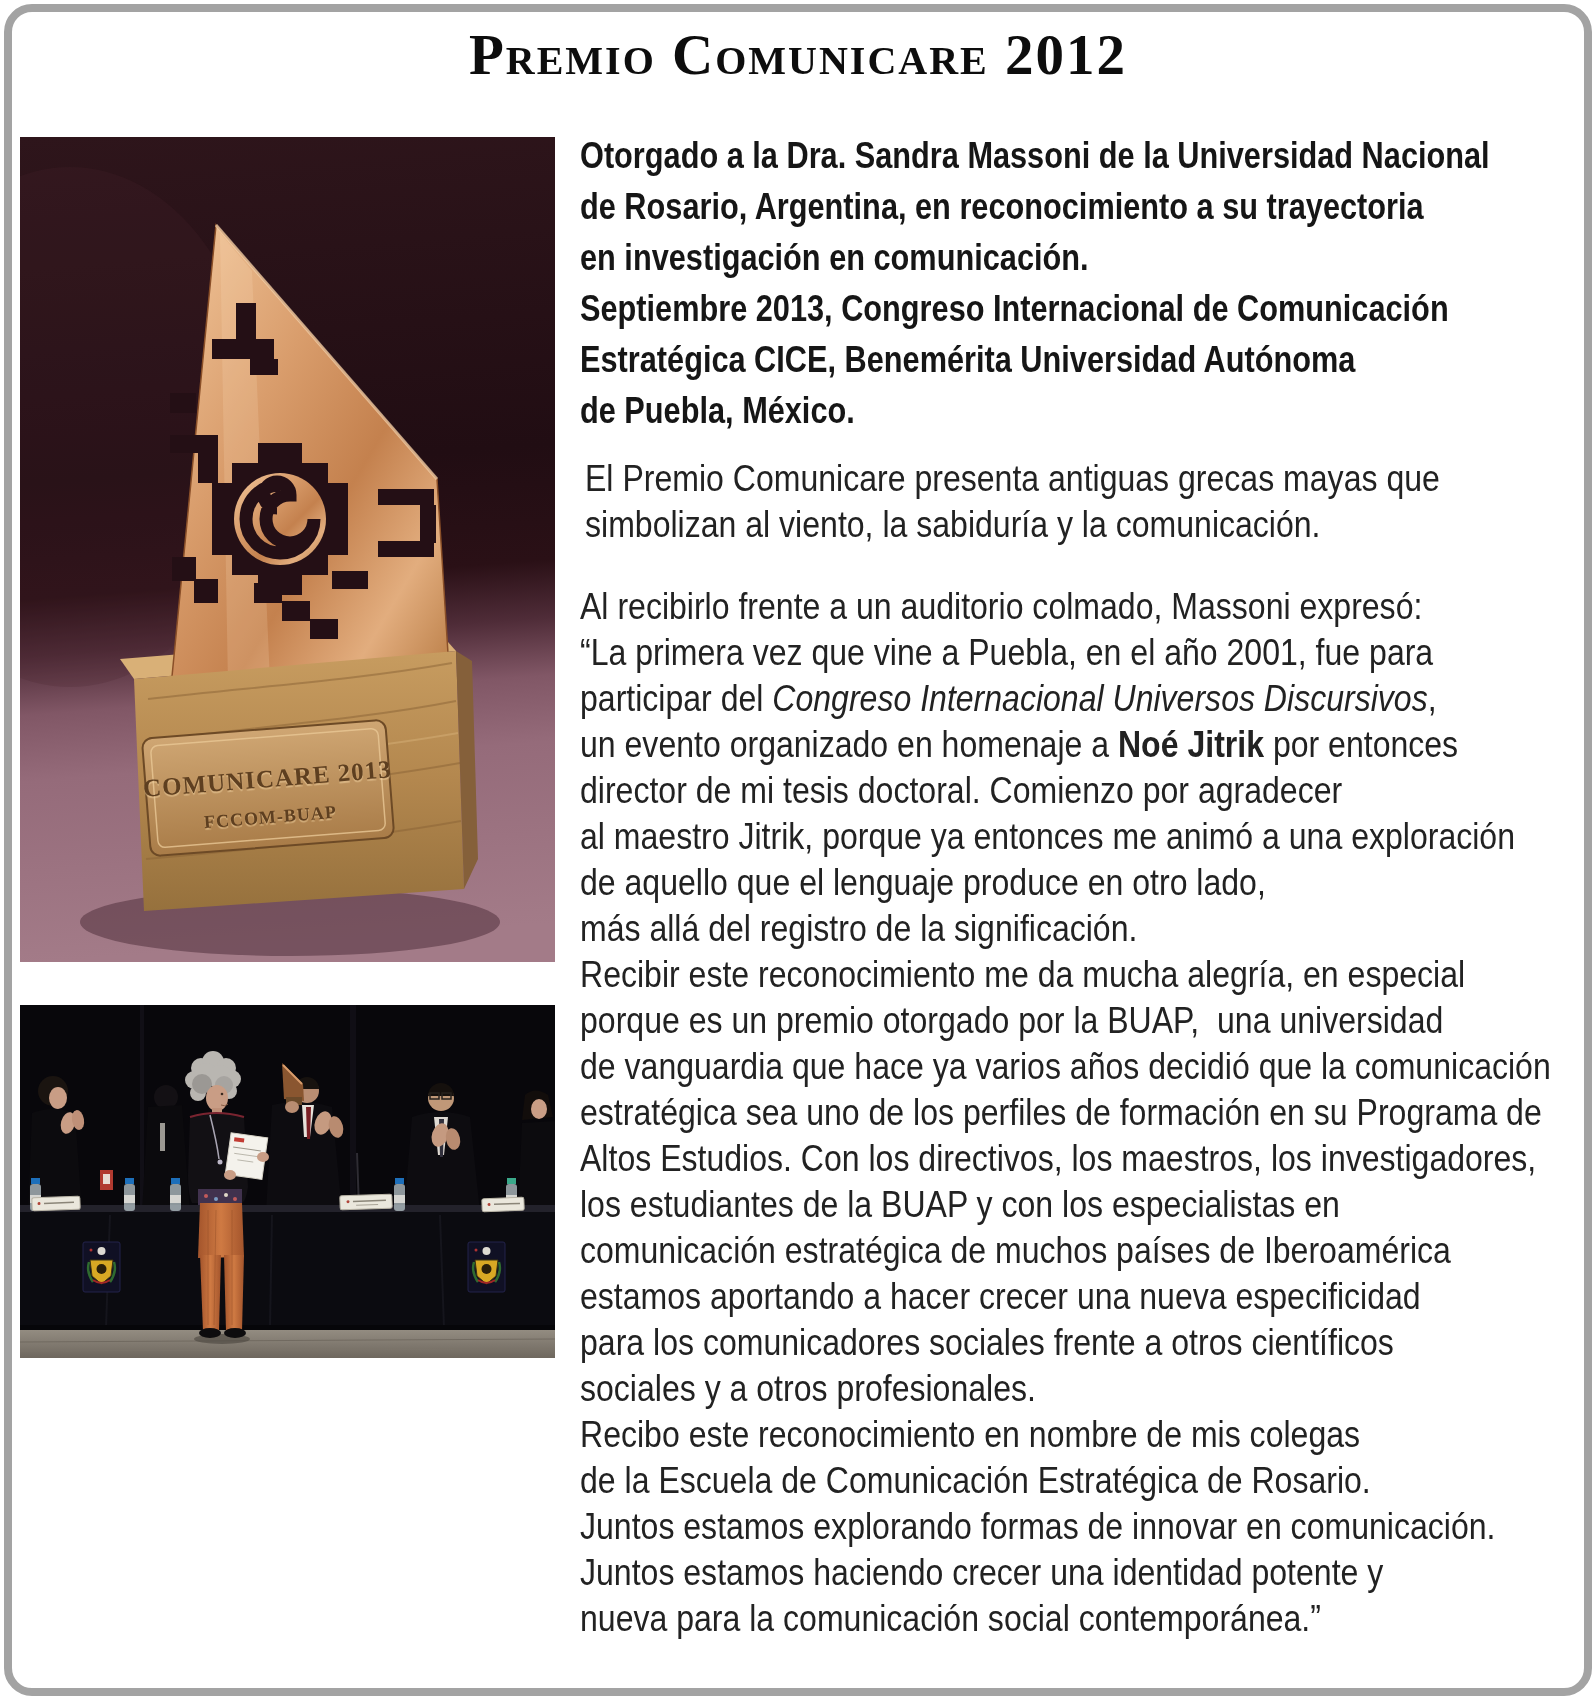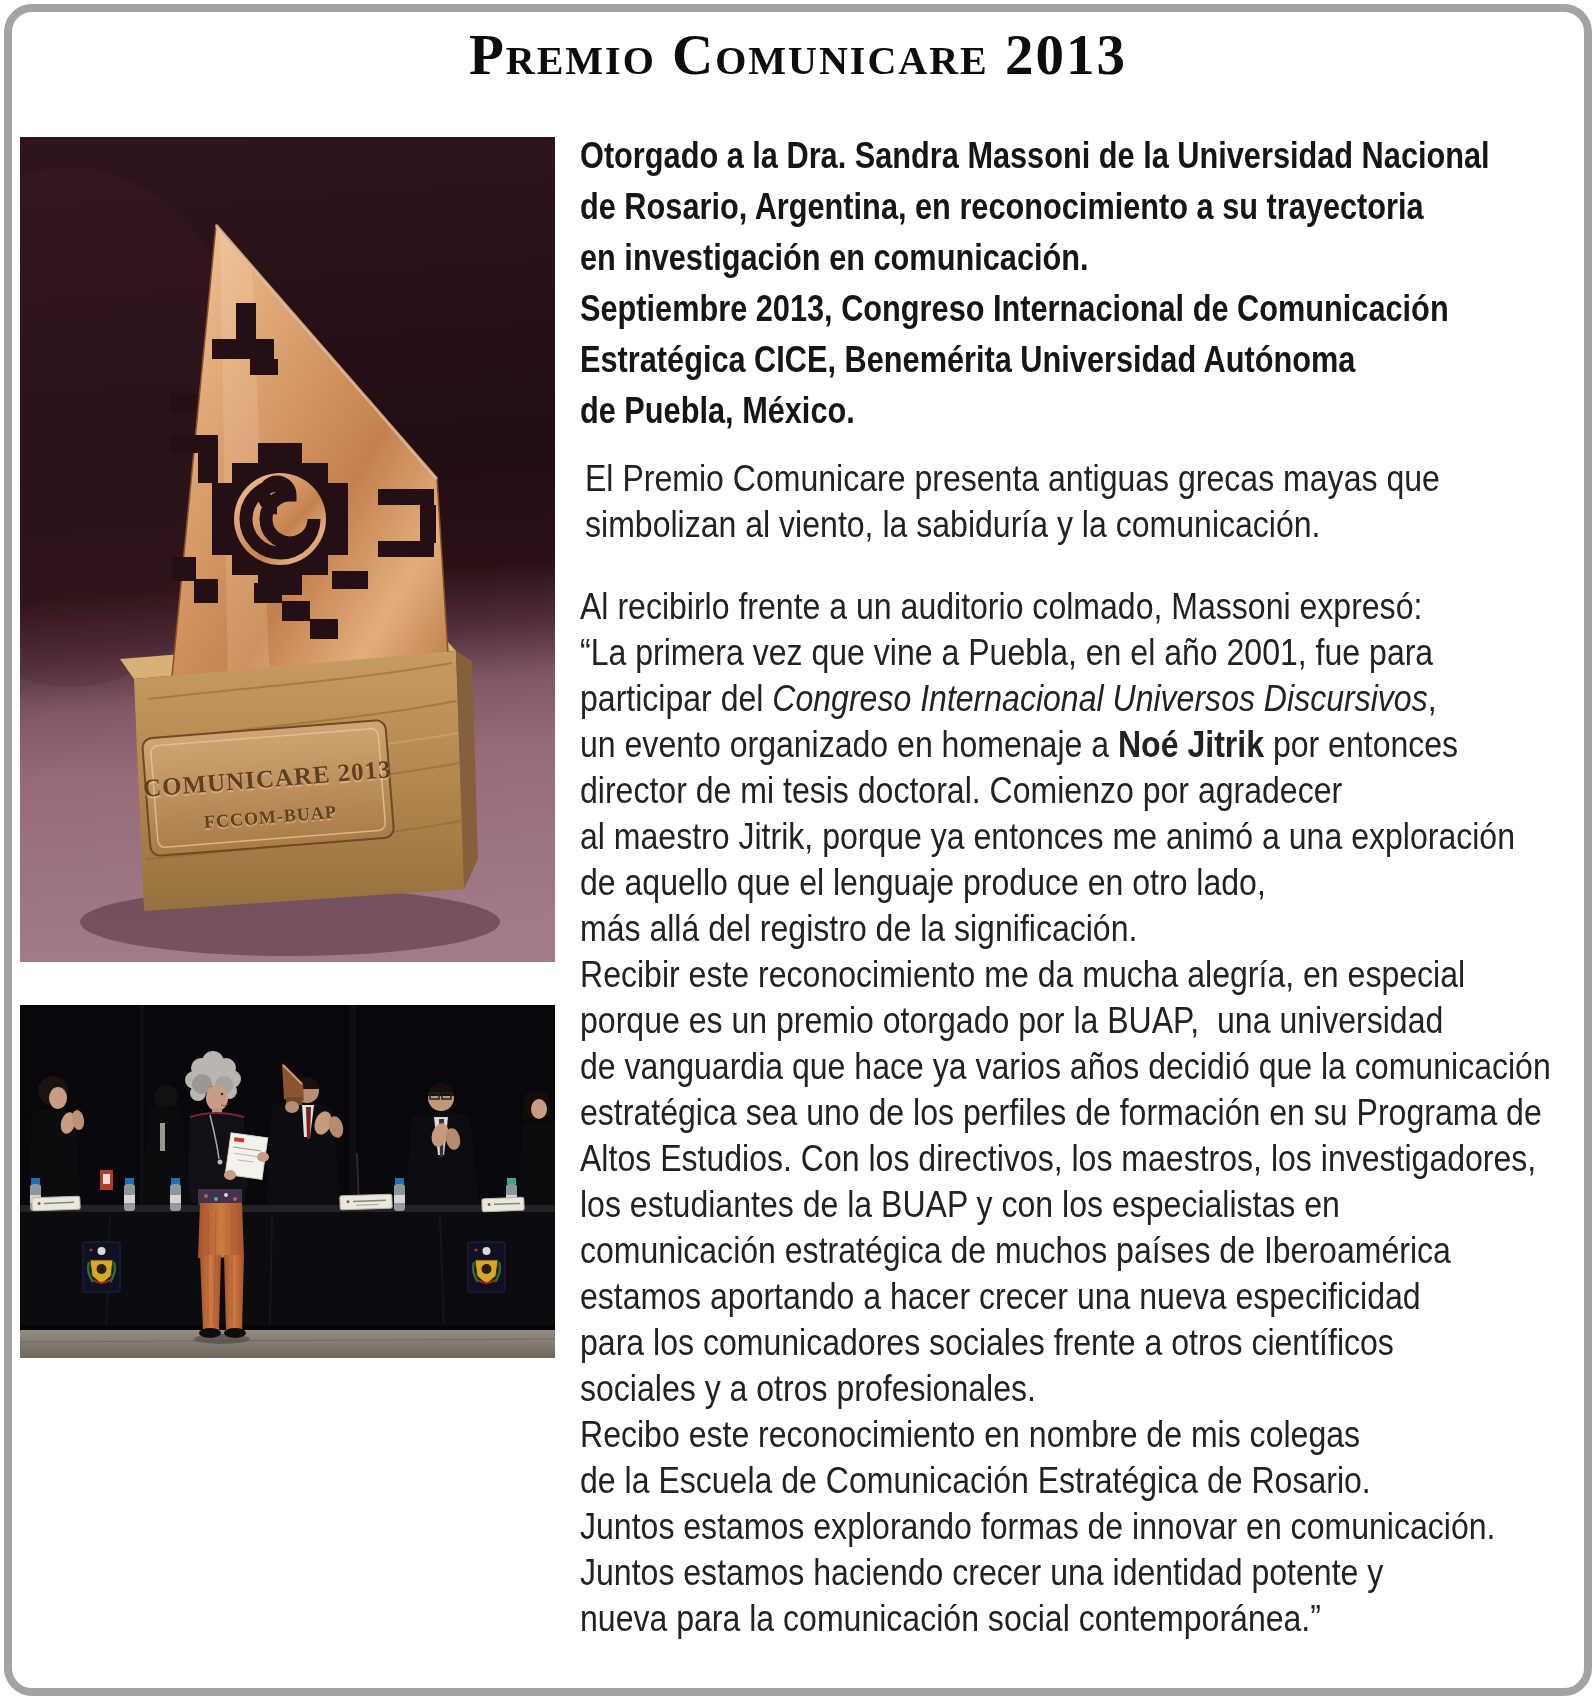--- a/index.html
+++ b/index.html
@@ -39,21 +39,21 @@
   .plate-text{
     font-family:"Liberation Serif","DejaVu Serif",serif;font-weight:bold;
     fill:#5e3f20;text-shadow:0 2px 1px rgba(240,210,160,0.55);
   }
 </style>
 </head>
 <body>
 
 <div class="page-frame"></div>
 
-<h1 class="page-title">Premio Comunicare 2013</h1>
+<h1 class="page-title">Premio Comunicare 2012</h1>
 
 <figure class="photo photo-trophy">
 <svg viewBox="0 0 535 825" width="535" height="825" preserveAspectRatio="none">
   <defs>
     <linearGradient id="g-bg1" x1="0" y1="0" x2="0.05" y2="1">
       <stop offset="0" stop-color="#2e151b"></stop>
       <stop offset="0.42" stop-color="#210d13"></stop>
       <stop offset="0.56" stop-color="#2a1016"></stop>
       <stop offset="0.63" stop-color="#4f2c38"></stop>
       <stop offset="0.70" stop-color="#815766"></stop>

